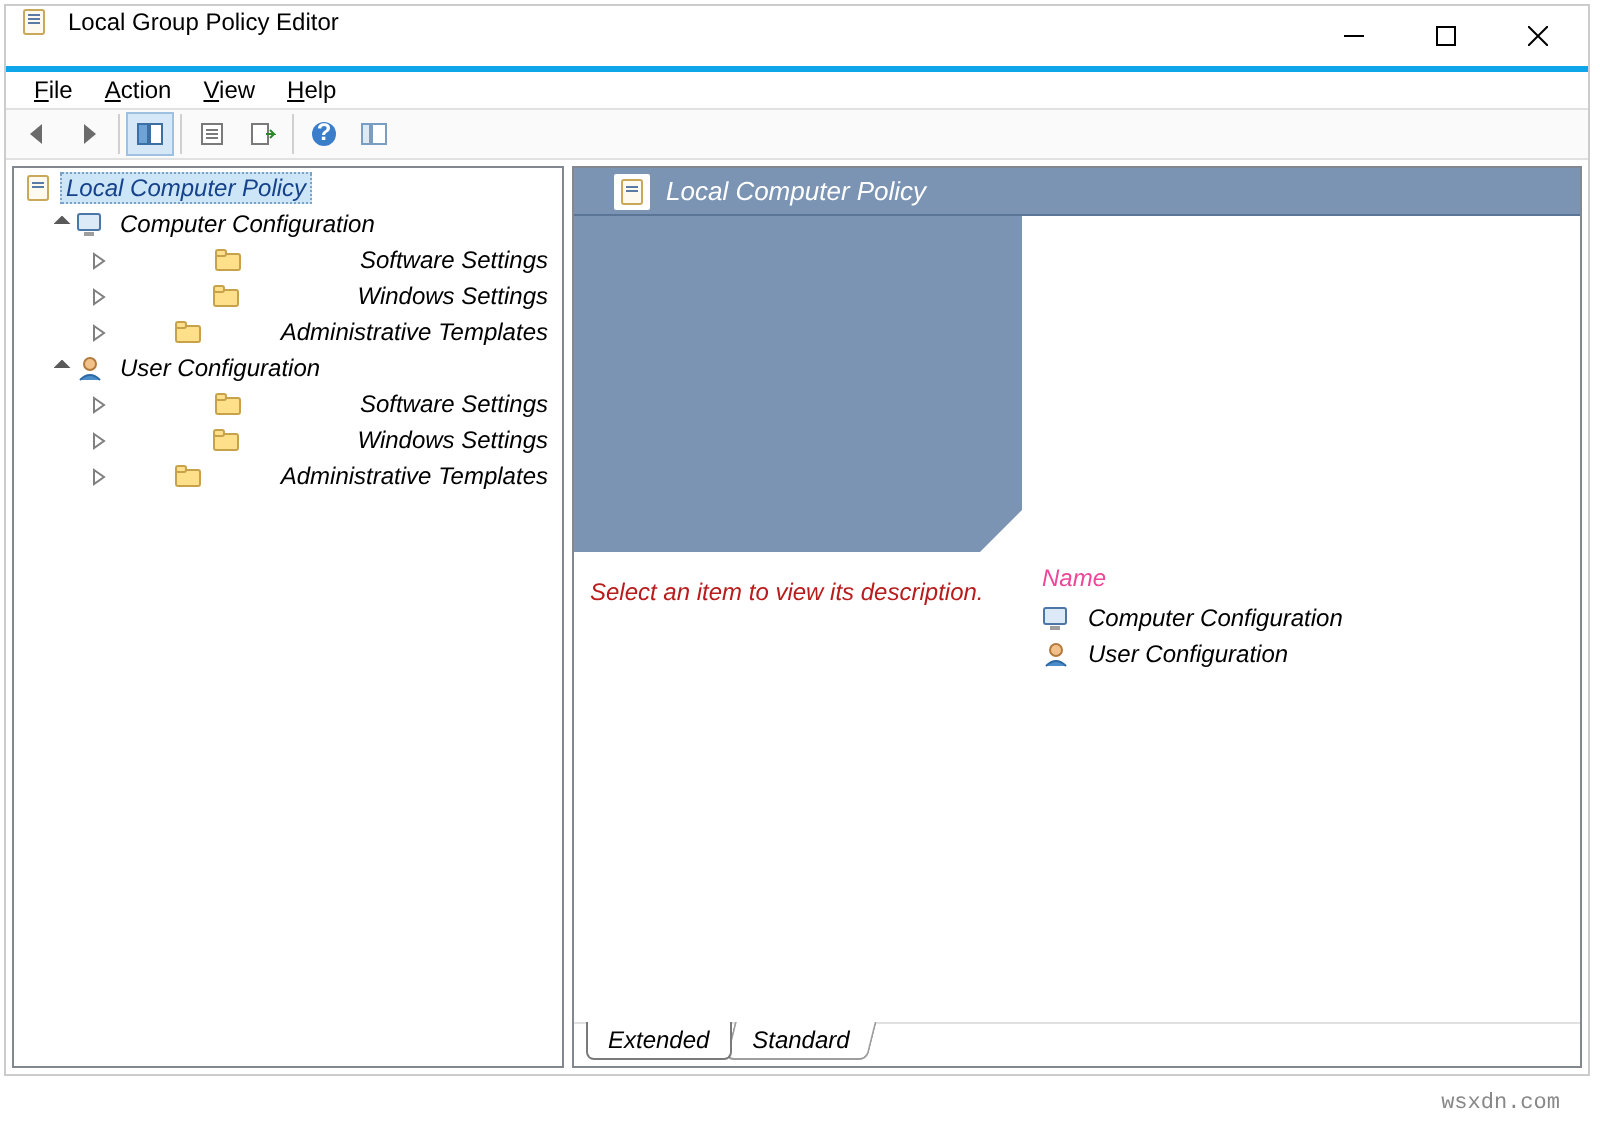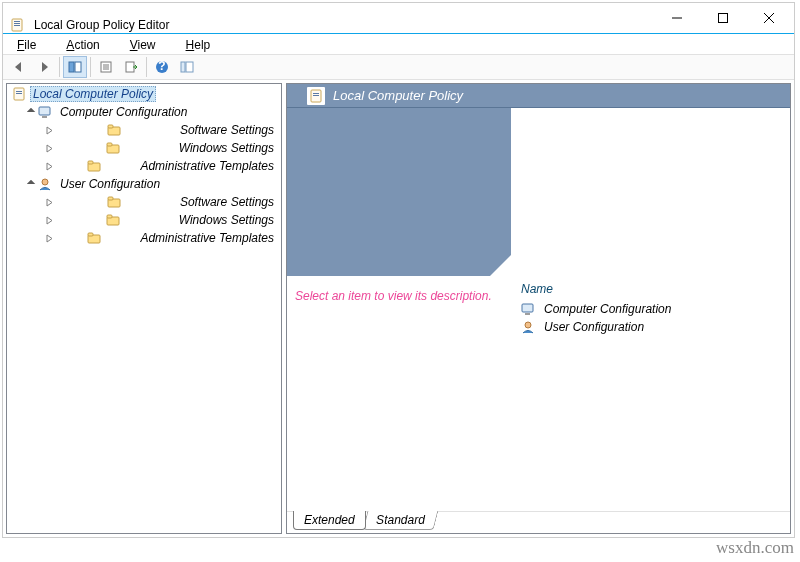--- a/index.html
+++ b/index.html
@@ -1,26 +1,26 @@
 <!DOCTYPE html>
 <html><head>
 <meta charset="utf-8">
 <style>
   * { box-sizing: border-box; font-family: "Segoe UI", Tahoma, sans-serif; font-size: 12px; }
   body { margin:0; padding:0; background:#fff; width:800px; height:562px; position:relative; overflow:hidden; }
   .window { width:793px; height:536px; border:1px solid #ccc; margin:2px; display:flex; flex-direction:column; background:#fff; }
   
-  .titlebar { height:30px; display:flex; align-items:flex-end; padding:0 2px 0 6px; background:#fff; }
+  .titlebar { height:30px; display:flex; align-items:flex-start; padding:0 2px 0 6px; background:#fff; }
   .titlebar .title { flex:1; display:flex; align-items:center; gap:6px; padding-left:0; }
   .titlebar .title span { font-size:12px; }
   .winbtns { display:flex; }
   .winbtn { width:46px; height:30px; display:flex; align-items:center; justify-content:center; }
   .winbtn svg { width:10px; height:10px; stroke:#000; stroke-width:1; fill:none; }
   
-  .menubar { height:21px; display:flex; align-items:flex-end; padding:0 6px; gap:14px; border-top:1px solid #0ea5e9; }
+  .menubar { height:21px; display:flex; align-items:center; padding:0 6px; gap:0; border-top:3px solid #0ea5e9; }
   .menuitem { padding:2px 8px; }
   .menuitem .ul { text-decoration:underline; }
   
   .toolbar { height:26px; border-top:1px solid #e1e1e1; border-bottom:1px solid #e1e1e1; display:flex; align-items:center; padding:0 4px; gap:1px; background:#fafafa; }
   .toolsep { width:1px; height:20px; background:#d0d0d0; margin:0 2px; }
   .toolbtn { width:24px; height:22px; display:flex; align-items:center; justify-content:center; border:1px solid transparent; }
   .toolbtn.pressed { border:1px solid #a0c0e0; background:#d6e8f8; }
   
   .main { flex:1; display:flex; min-height:0;font-style:italic; }
   .treepane { width:276px; border:1px solid #828790; margin:3px 0 3px 3px; overflow:auto; background:#fff; padding-top:1px;}
@@ -36,31 +36,31 @@
   .indent2 { padding-left:18px;}
   .indent3 { padding-left:36px;justify-content:space-between;}
   .ticon { width:16px; height:16px; margin-right:3px; display:flex; align-items:center; justify-content:center;}
   
   .righthead { height:24px; background:#7b94b3; border-bottom:1px solid #5a7595; color:#fff; display:flex; align-items:center; padding-left:20px; gap:8px;}
   .righthead .hicon { width:18px; height:18px; background:#fff; border-radius:1px; display:flex; align-items:center; justify-content:center;}
   .rightbody { flex:1; display:flex; min-height:0; background:#fff;}
   .desc-col { width:224px; min-width:224px; position:relative; background:#fff;}
   .bluebox { position:absolute; top:0; left:0; width:224px; height:168px; background:#7b94b3;}
   .bluebox::after { content:""; position:absolute; right:0; bottom:-1px; width:0;height:0; border-left:22px solid transparent; border-bottom:22px solid #fff;}
-  .desctext { position:absolute; top:181px; left:8px; width:210px; color:#ec4899;}
+  .desctext { position:absolute; top:181px; left:8px; width:210px; color:#b91c1c;}
   .list-col { flex:1; padding:6px 8px 6px 10px;}
-  .list-col .colhdr { color:#0c4a6e; padding:0 0 4px 0;}
+  .list-col .colhdr { color:#ec4899; padding:0 0 4px 0;}
   .list-row { display:flex; align-items:center; height:18px; gap:4px;}
   
   .tabs { height:22px; border-top:1px solid #e1e1e1; display:flex; align-items:flex-start; padding:0 6px; background:#fff;}
   .tab { height:19px; padding:0px 10px; border:1px solid #9e9e9e; border-top:none; border-radius:0 0 4px 4px; margin-right:-1px; background:#fff; font-size:11px; display:flex; align-items:center; position:relative; top:-1px;}
   .tab.active { background:#fff; font-weight:400; border-color:#7a7a7a; z-index:2; top:-1px;}
   .tab:not(.active){ transform:skewX(-14deg); }
   .tab:not(.active) span{ transform:skewX(14deg); display:inline-block;}
-  .watermark { position:absolute; right:6px; bottom:4px; font-size:17px; color:#888; font-family:Liberation Serif, serif; }
+  .watermark { position:absolute; right:20px; bottom:4px; font-size:11px; color:#888; font-family:Liberation Mono, monospace; }
   
   .ic-folder svg rect{ fill:#ffe08a; stroke:#c7a24a;}
 </style>
 </head>
 <body>
 
 <div class="window">
 
   <div class="titlebar">
     <div class="title">

